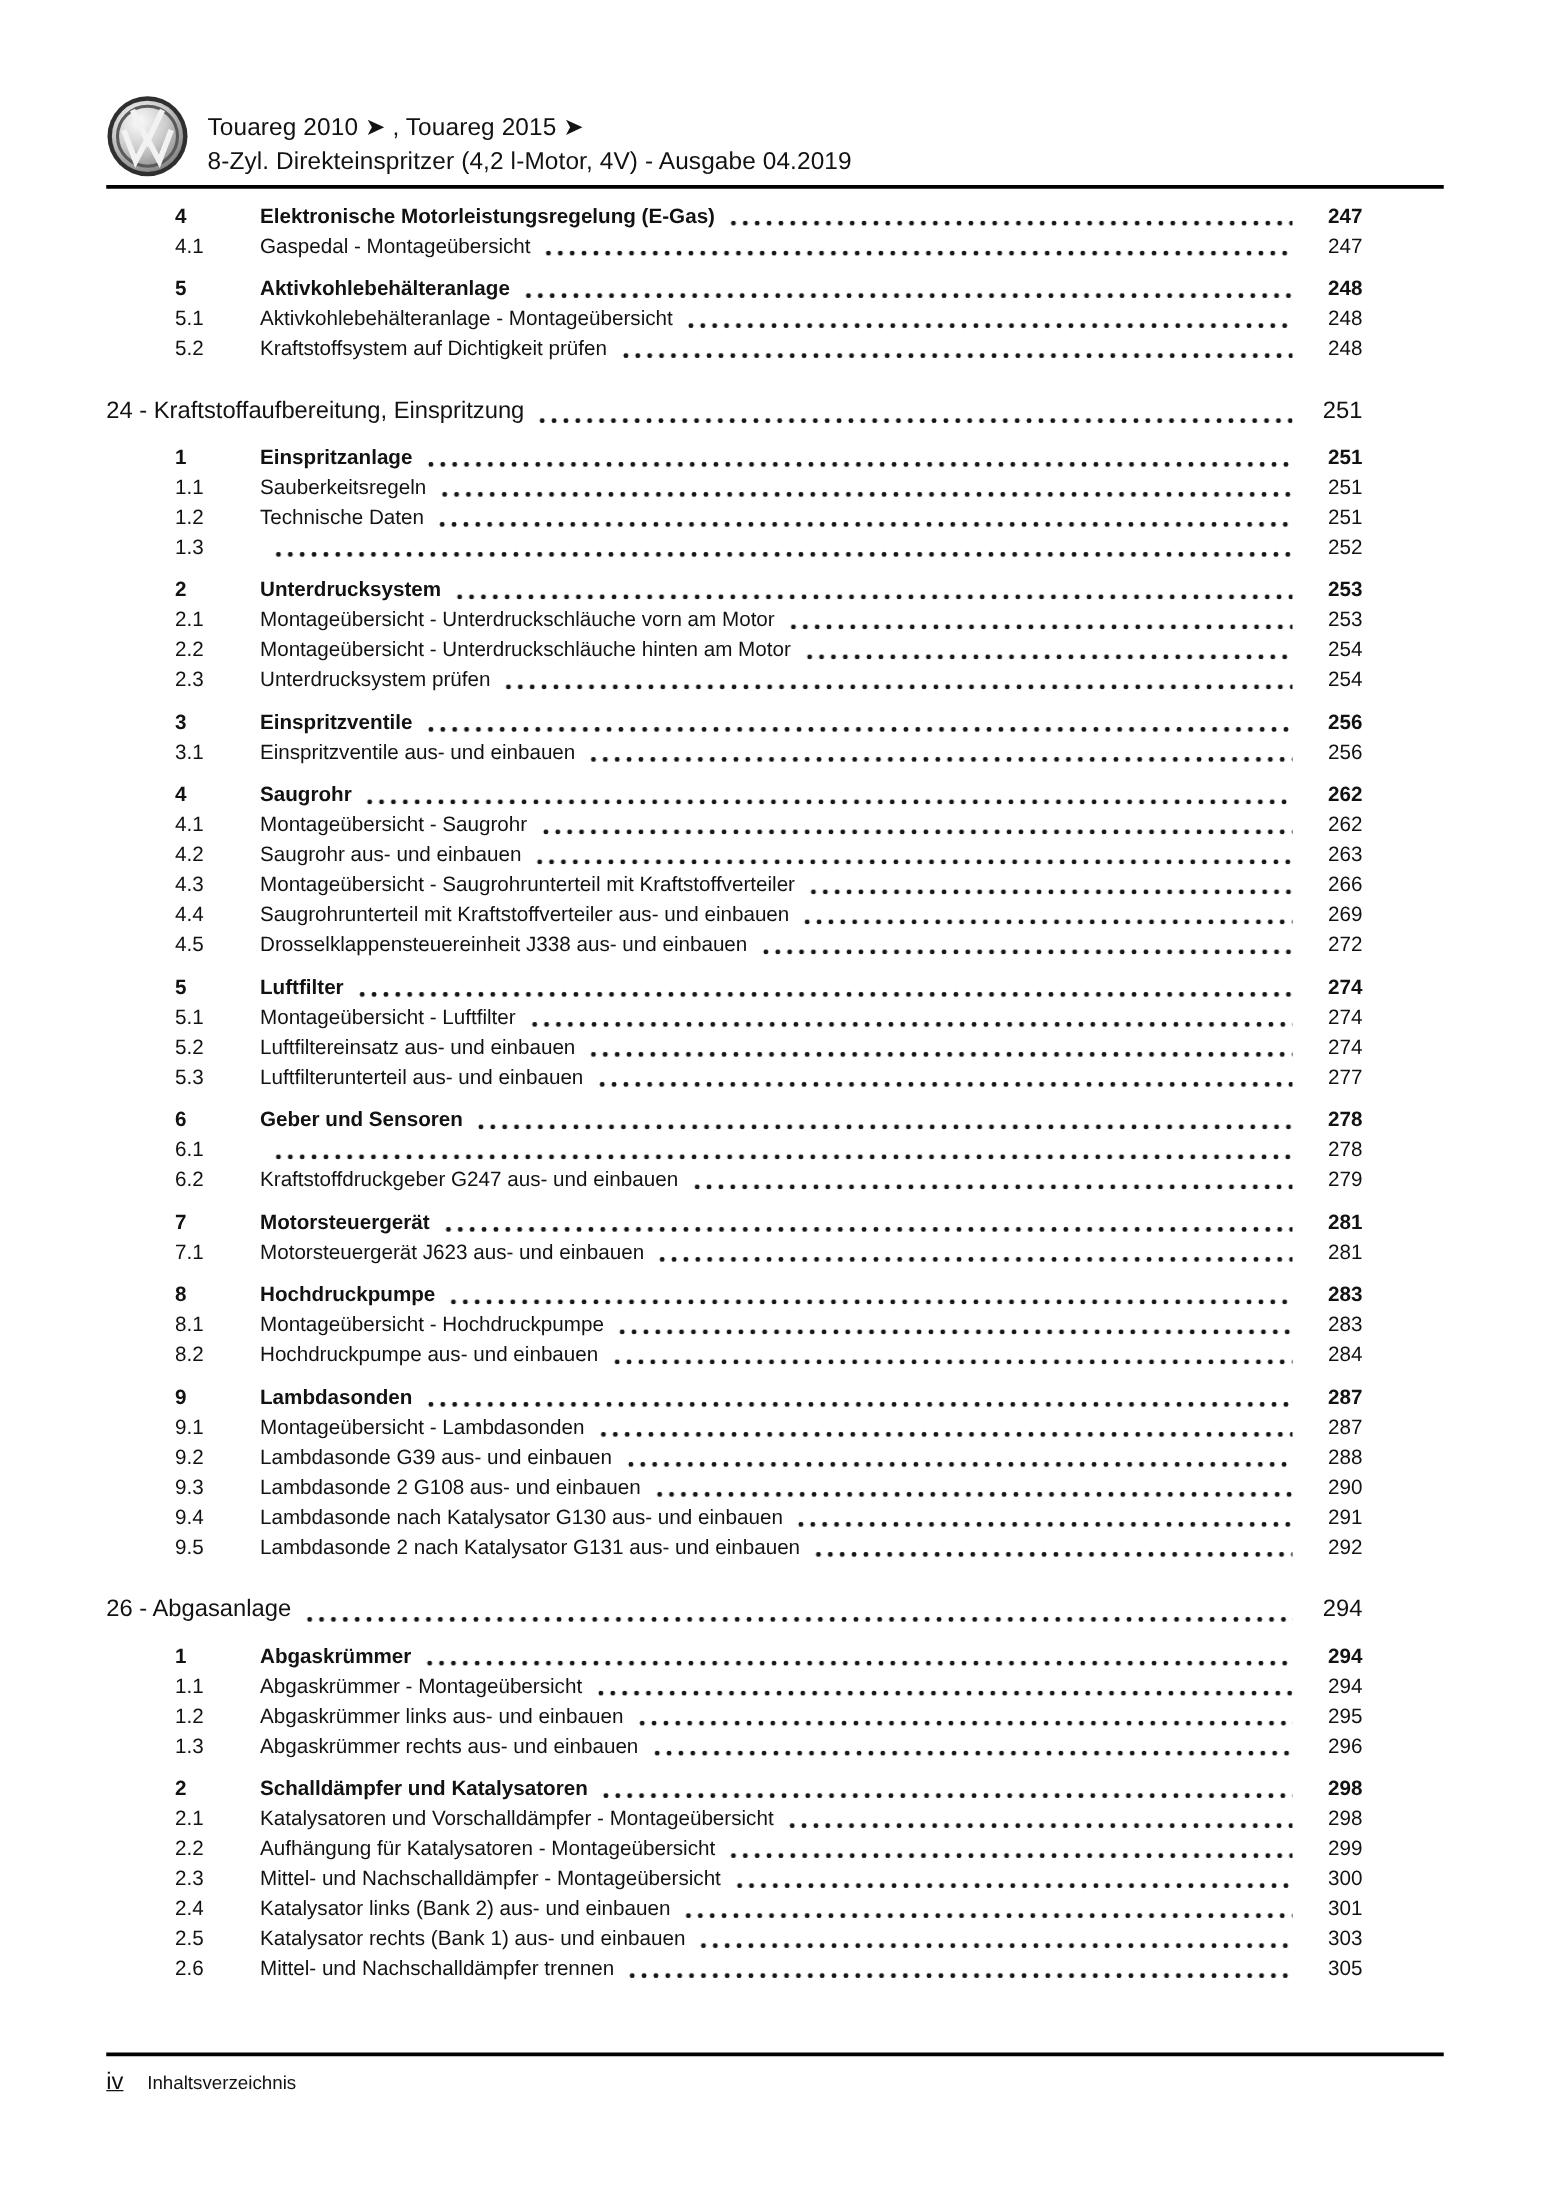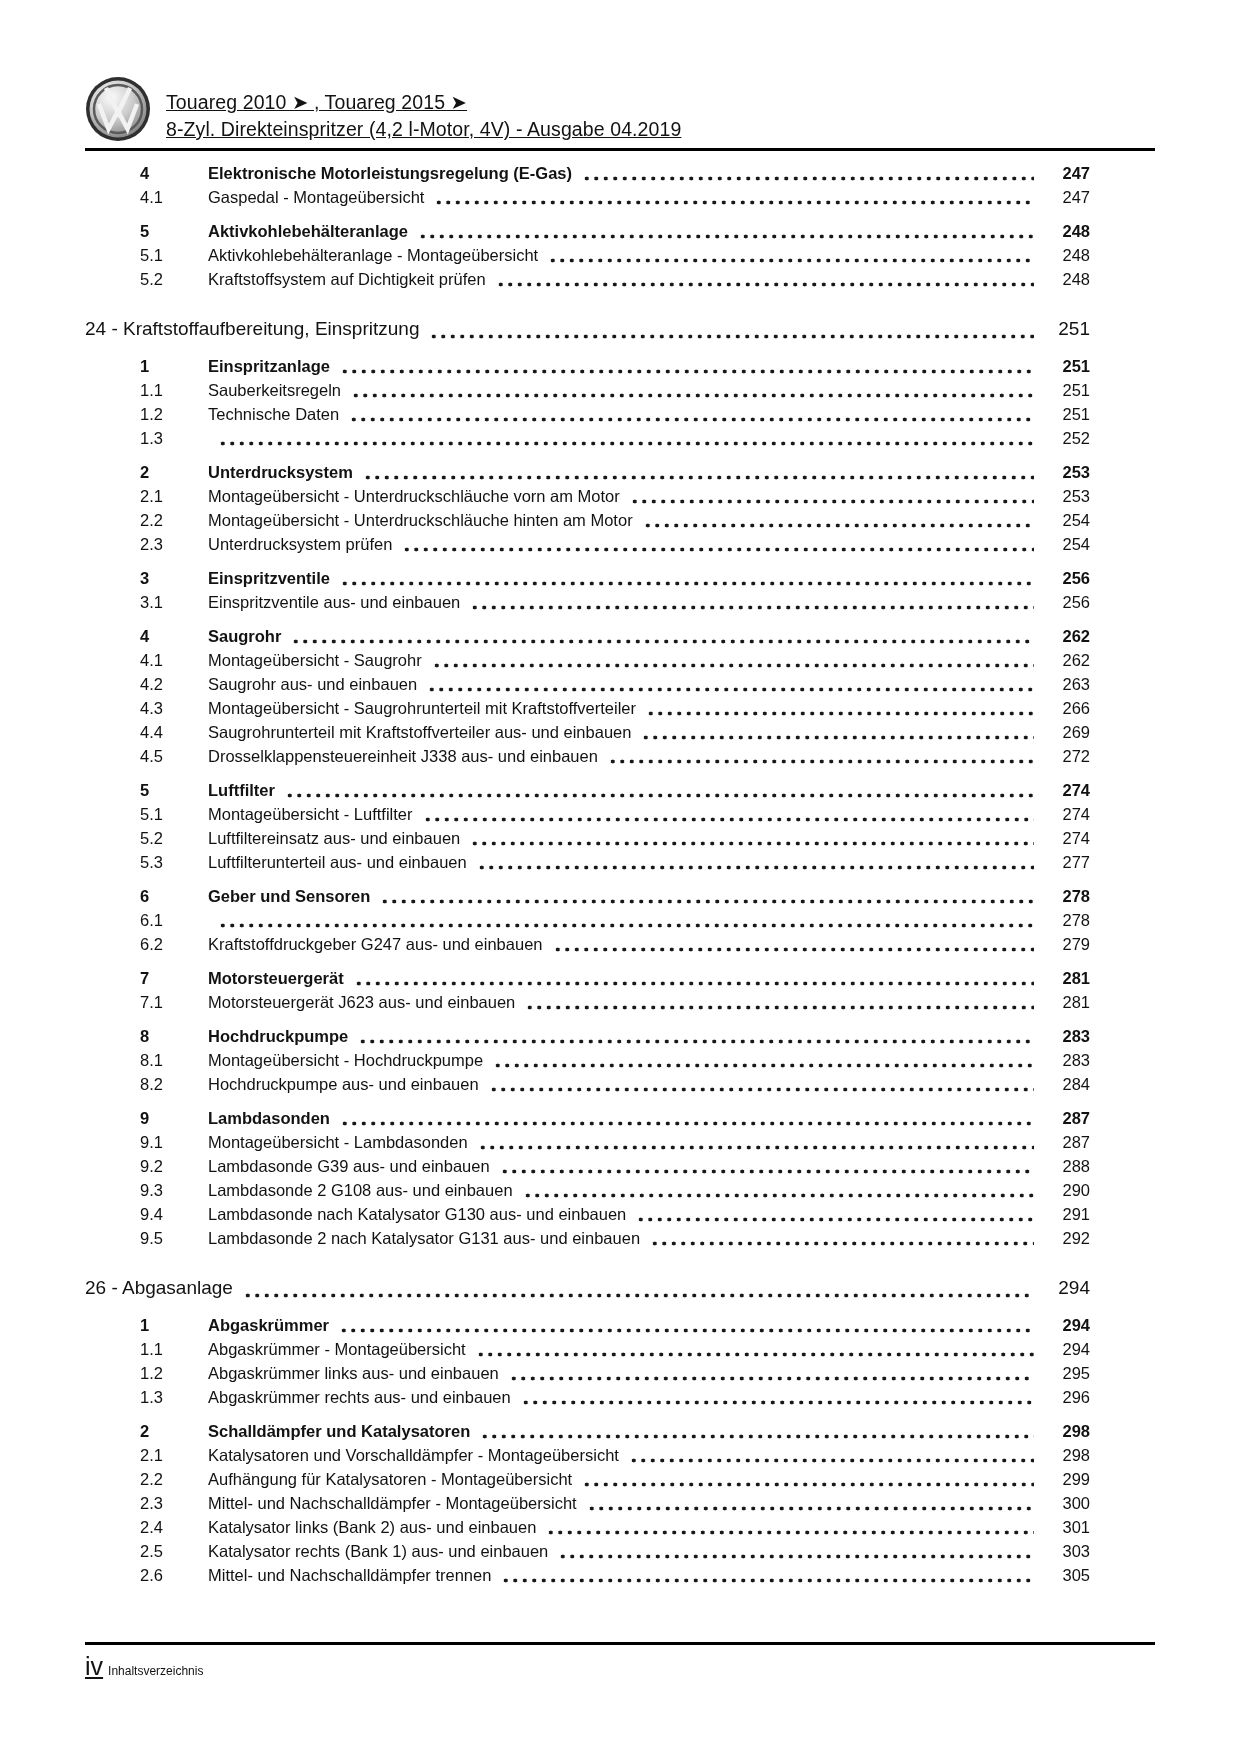--- a/index.html
+++ b/index.html
@@ -5,43 +5,43 @@
   html,body{margin:0;padding:0;}
   body{
     width:1240px;height:1754px;background:#ffffff;color:#121212;
     font-family:"Liberation Sans", sans-serif;position:relative;overflow:hidden;
   }
   .page{position:absolute;inset:0;padding:76px 85px 0 85px;box-sizing:border-box;}
   
   .hdr{display:flex;align-items:flex-start;}
   .logo{width:66px;height:66px;flex:0 0 auto;}
   .logo svg{display:block;width:66px;height:66px;}
-  .hdr-text{margin-left:15px;padding-top:13px;font-size:19.5px;line-height:27px;letter-spacing:.1px;text-decoration:underline;}
+  .hdr-text{margin-left:15px;padding-top:13px;font-size:19.5px;line-height:27px;letter-spacing:.1px;}
   .rule{border-top:3px solid #000;height:0;}
   .hdr-rule{margin-top:5px;}
   
   .toc{margin-top:8px;padding-right:65px;}
   .row{display:flex;align-items:flex-end;font-size:16.5px;line-height:24px;}
   .row .num{flex:0 0 auto;width:68px;margin-left:55px;}
   .row .title{flex:0 1 auto;white-space:nowrap;}
   .row .leader{
     flex:1 1 12px;height:5px;margin:0 10px 4px 10px;min-width:12px;
     background-image:radial-gradient(circle,#161616 1.7px,transparent 2.2px);
     background-size:9.5px 5px;background-repeat:repeat-x;background-position:left bottom;
   }
   .row .page-num{flex:0 0 auto;min-width:46px;text-align:right;}
   .row.section{font-weight:bold;margin-top:10px;}
   .row.sub{font-weight:normal;}
   .row.chapter{font-size:19px;line-height:30px;margin-top:23px;margin-bottom:7px;font-weight:normal;}
   .row.chapter .leader{margin-bottom:5px;}
   
   .ftr{position:absolute;left:85px;right:85px;top:1642px;}
   .ftr-row{margin-top:6px;display:flex;align-items:baseline;}
-  .roman{font-size:25px;line-height:30px;text-decoration:underline;}
-  .ftr-label{font-size:12px;margin-left:5px;}
+  .roman{font-size:19px;line-height:30px;text-decoration:underline;}
+  .ftr-label{font-size:15px;margin-left:19px;}
 </style>
 </head>
 <body>
 
 <div class="page">
 
   <div class="hdr">
     <div class="logo">
       <svg viewBox="0 0 66 66" xmlns="http://www.w3.org/2000/svg">
         <defs>

